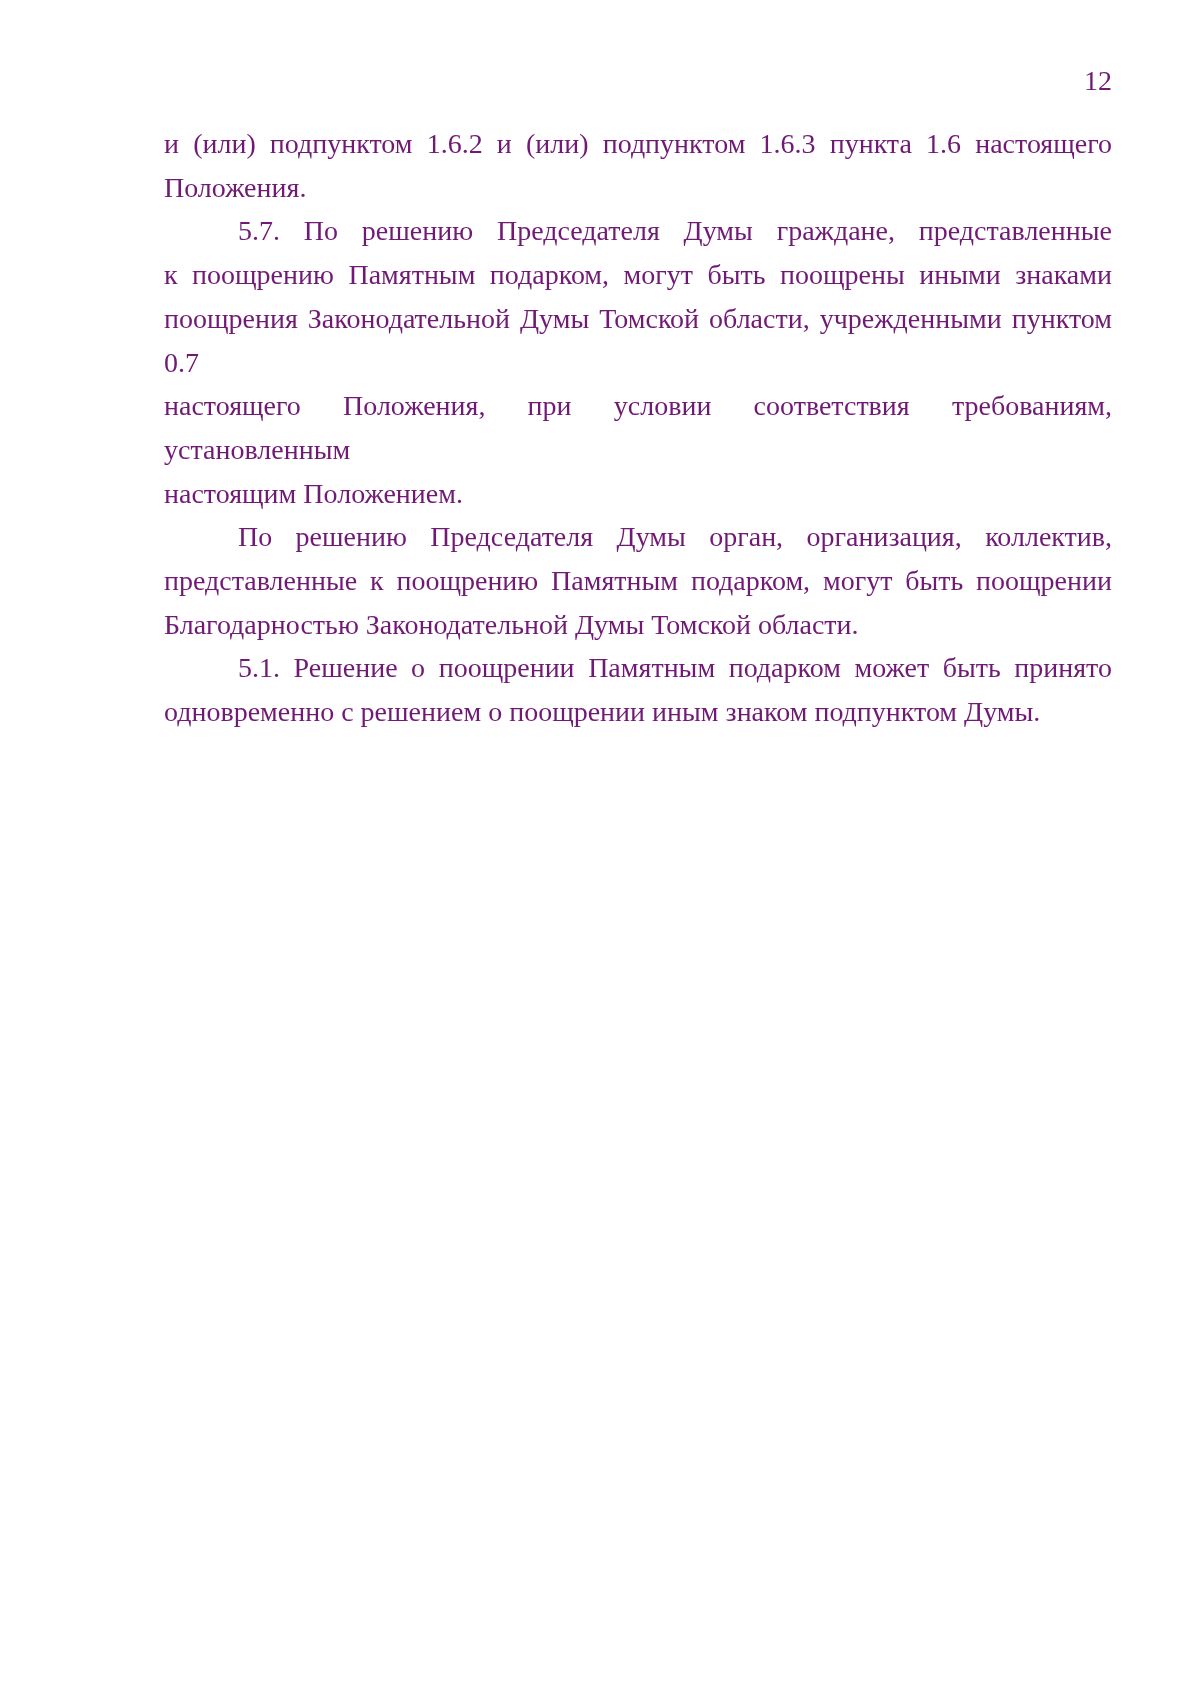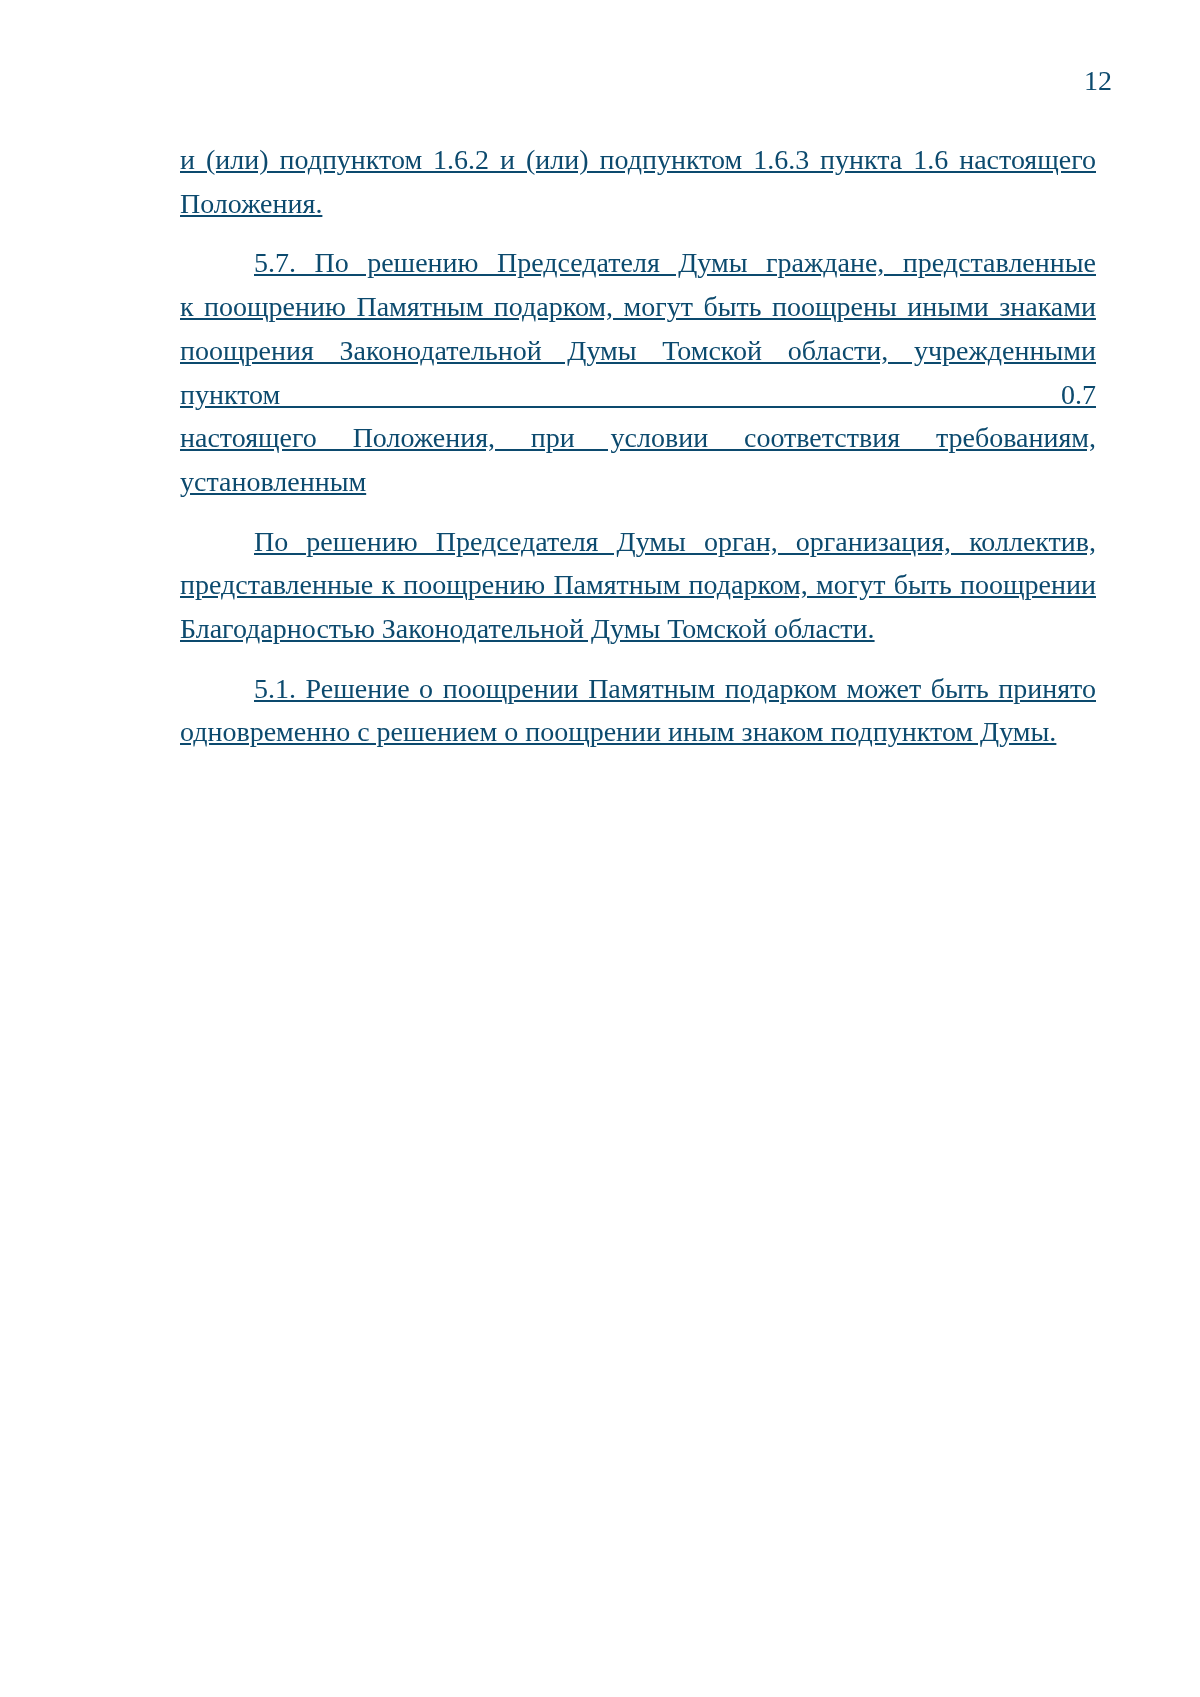--- a/index.html
+++ b/index.html
@@ -7,39 +7,39 @@
     padding: 0;
     background: #ffffff;
   }
   .page {
     position: relative;
     width: 1200px;
     height: 1697px;
     background: #ffffff;
     font-family: "Liberation Serif", serif;
     font-size: 28px;
-    color: #0c4a6e;
+    color: #701a75;
     overflow: hidden;
   }
   .page-number {
     position: absolute;
     top: 59px;
     left: 164px;
     width: 948px;
     line-height: 44px;
     text-align: right;
   }
   .content {
     position: absolute;
     top: 122px;
     left: 164px;
     width: 948px;
     line-height: 43.7px;
   }
-  .paragraph { margin: 16px; padding: 0; text-decoration: underline; }
+  .paragraph { margin: 0; padding: 0; }
   .ln {
     text-align: justify;
     text-align-last: justify;
     white-space: normal;
   }
   .ln.end {
     text-align: left;
     text-align-last: left;
   }
   .ln.ind {
@@ -58,20 +58,21 @@
     <div class="paragraph">
       <div class="ln">и (или) подпунктом 1.6.2 и (или) подпунктом 1.6.3 пункта 1.6 настоящего</div>
       <div class="ln end">Положения.</div>
     </div>
 
     <div class="paragraph">
       <div class="ln ind">5.7. По решению Председателя Думы граждане, представленные</div>
       <div class="ln">к поощрению Памятным подарком, могут быть поощрены иными знаками</div>
       <div class="ln">поощрения Законодательной Думы Томской области, учрежденными пунктом 0.7</div>
       <div class="ln">настоящего Положения, при условии соответствия требованиям, установленным</div>
+      <div class="ln end">настоящим Положением.</div>
     </div>
 
     <div class="paragraph">
       <div class="ln ind">По решению Председателя Думы орган, организация, коллектив,</div>
       <div class="ln">представленные к поощрению Памятным подарком, могут быть поощрении</div>
       <div class="ln end">Благодарностью Законодательной Думы Томской области.</div>
     </div>
 
     <div class="paragraph">
       <div class="ln ind">5.1. Решение о поощрении Памятным подарком может быть принято</div>

